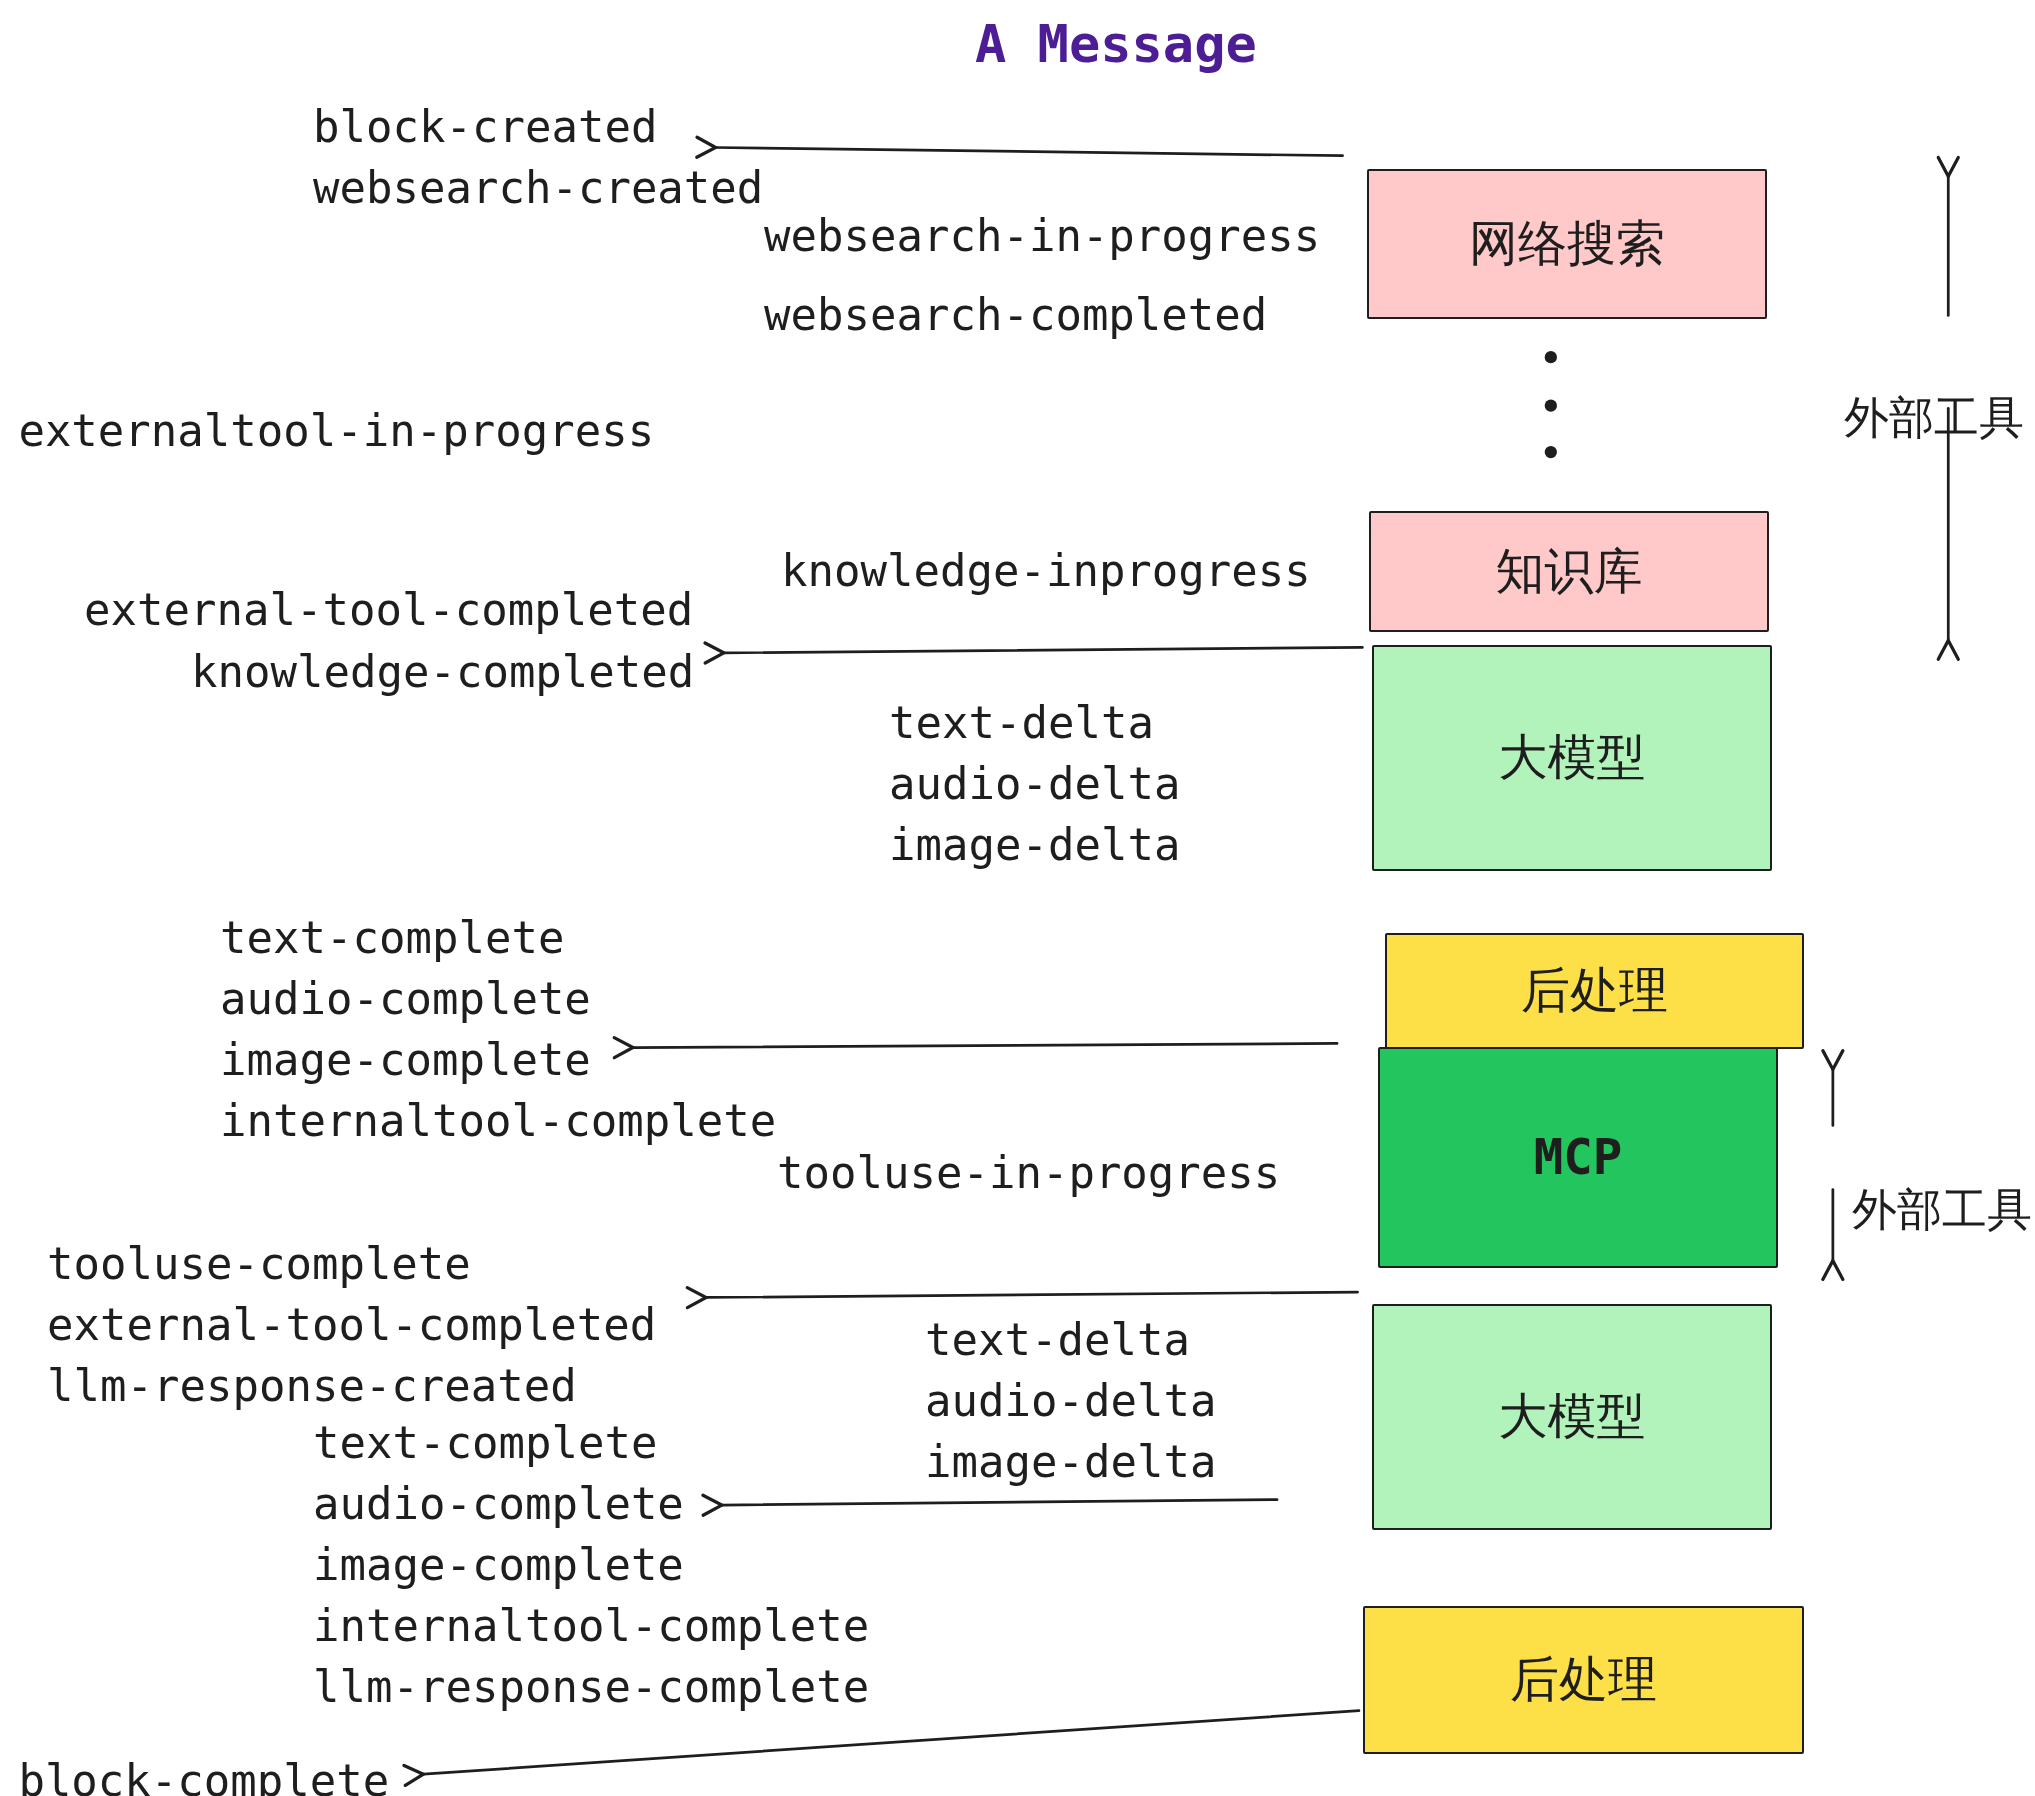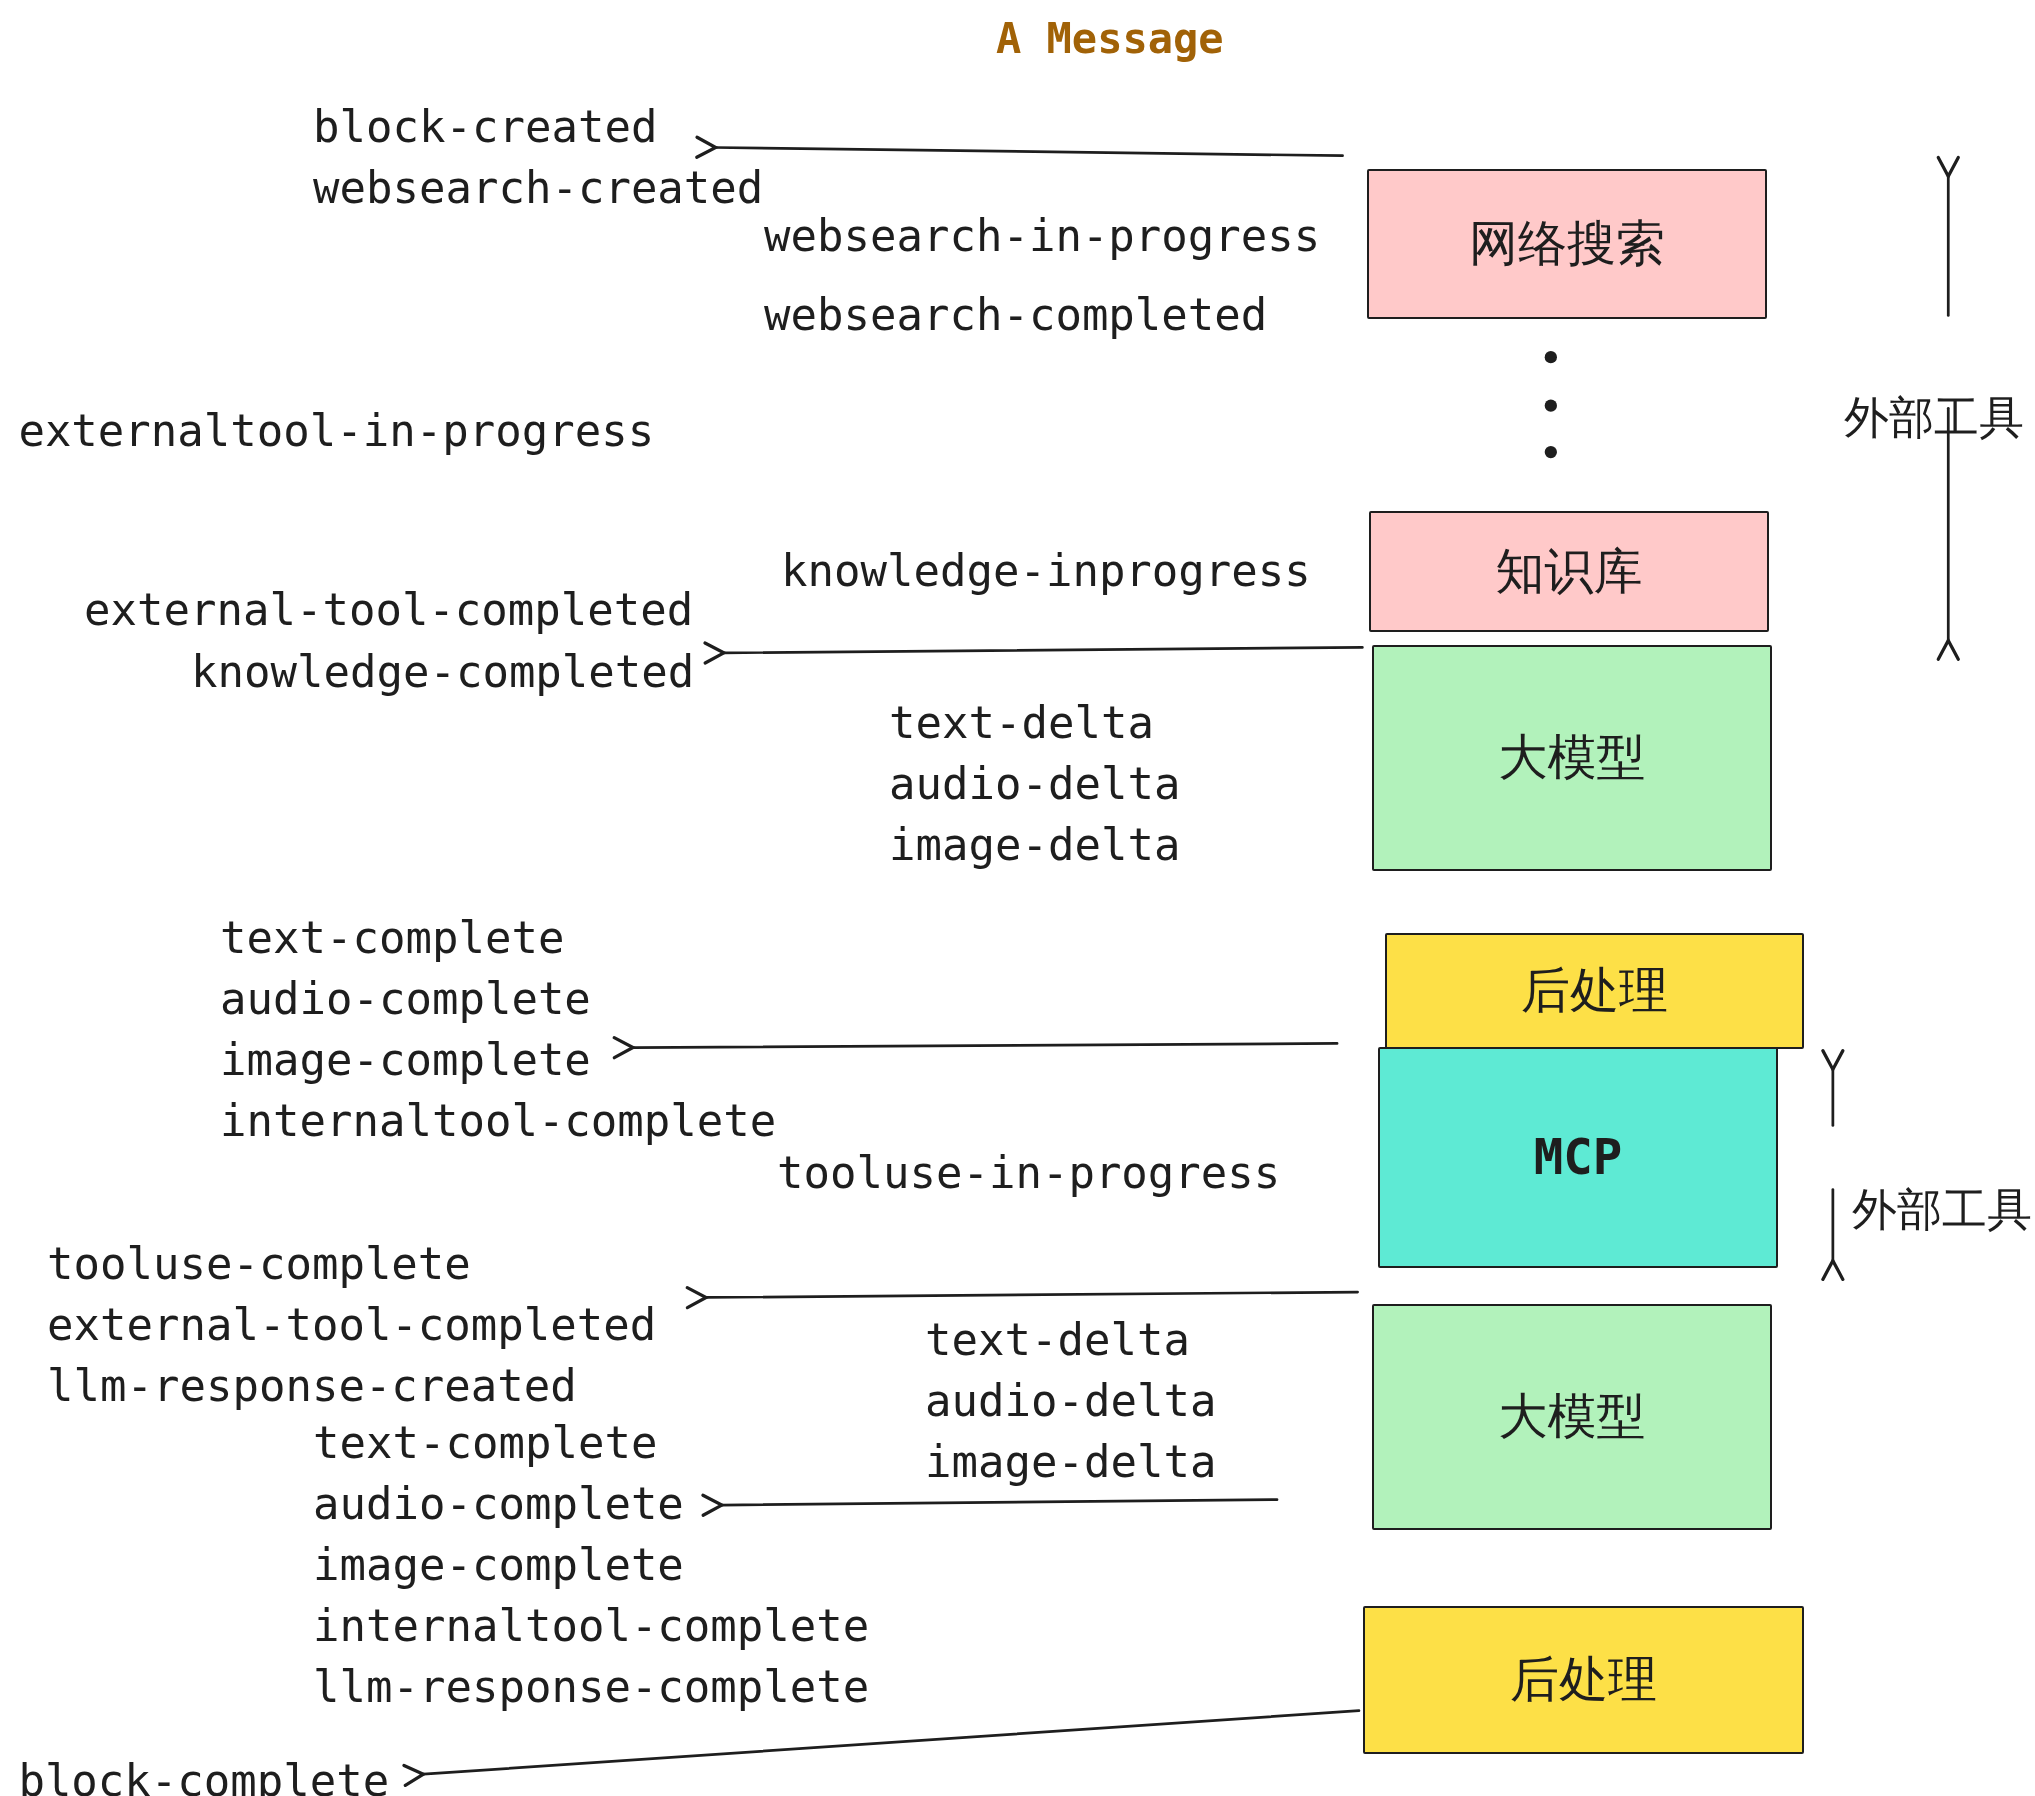--- a/index.html
+++ b/index.html
@@ -19,25 +19,24 @@
   .abs { position: absolute; }
   .mono {
     font-family: "DejaVu Sans Mono", monospace;
     font-size: 44px;
     line-height: 61px;
     white-space: nowrap;
     color: #1e1e1e;
   }
   .title {
     font-family: "DejaVu Sans Mono", monospace;
-    font-size: 42px;
+    font-size: 52px;
     font-weight: bold;
-    color: #a16207;
+    color: #4c1d95;
     white-space: nowrap;
-    margin-left: 21px;
   }
   .box {
     position: absolute;
     border: 2.7px solid #1e1e1e;
     border-radius: 2px;
     display: flex;
     align-items: center;
     justify-content: center;
     box-sizing: border-box;
   }
@@ -46,21 +45,21 @@
     font-size: 49px;
     color: #1e1e1e;
     white-space: nowrap;
   }
   .box-label.mono-label {
     font-family: "DejaVu Sans Mono", monospace;
     font-weight: bold;
   }
   .pink   { background: #ffc9c9; }
   .green  { background: #b2f2bb; }
-  .yellow { background: #5eead4; }
+  .yellow { background: #22c55e; }
   .white  { background: #fde047; margin-top: 28px; }
   .cjk {
     font-family: "DejaVu Sans", sans-serif;
     font-size: 45px;
     color: #1e1e1e;
     white-space: nowrap;
     margin-top: 48px;
   }
   svg.overlay {
     position: absolute;

